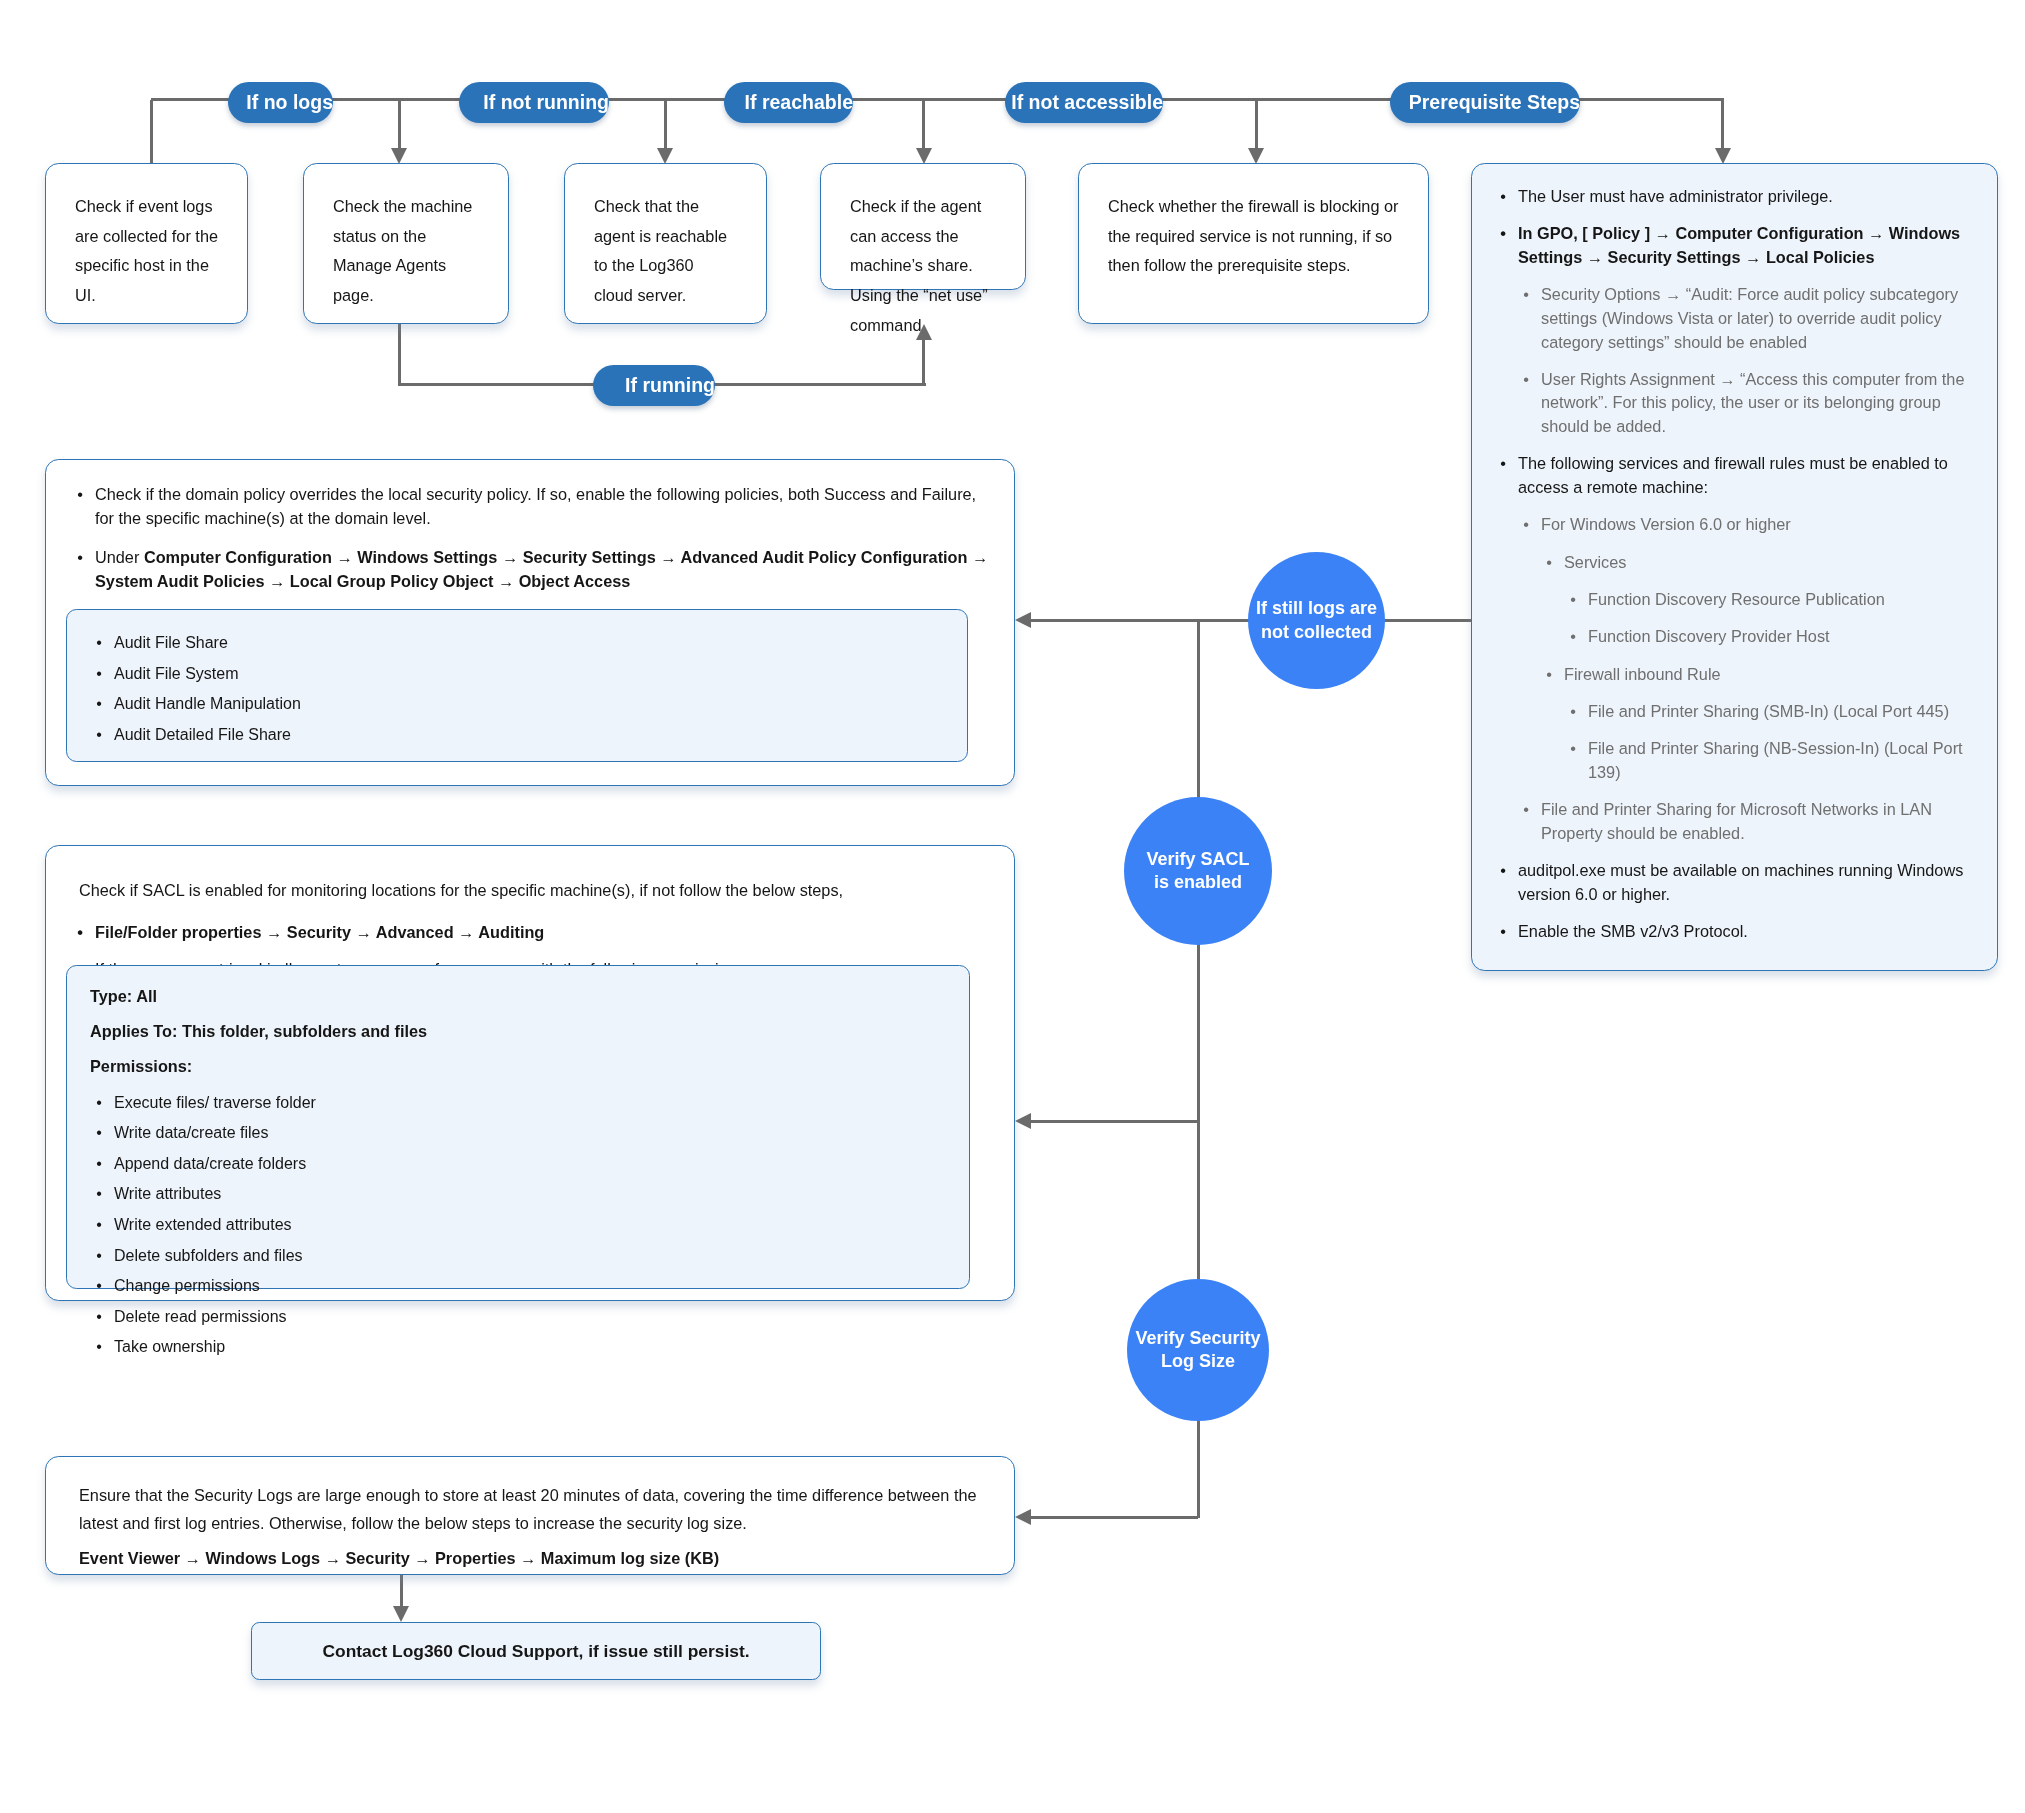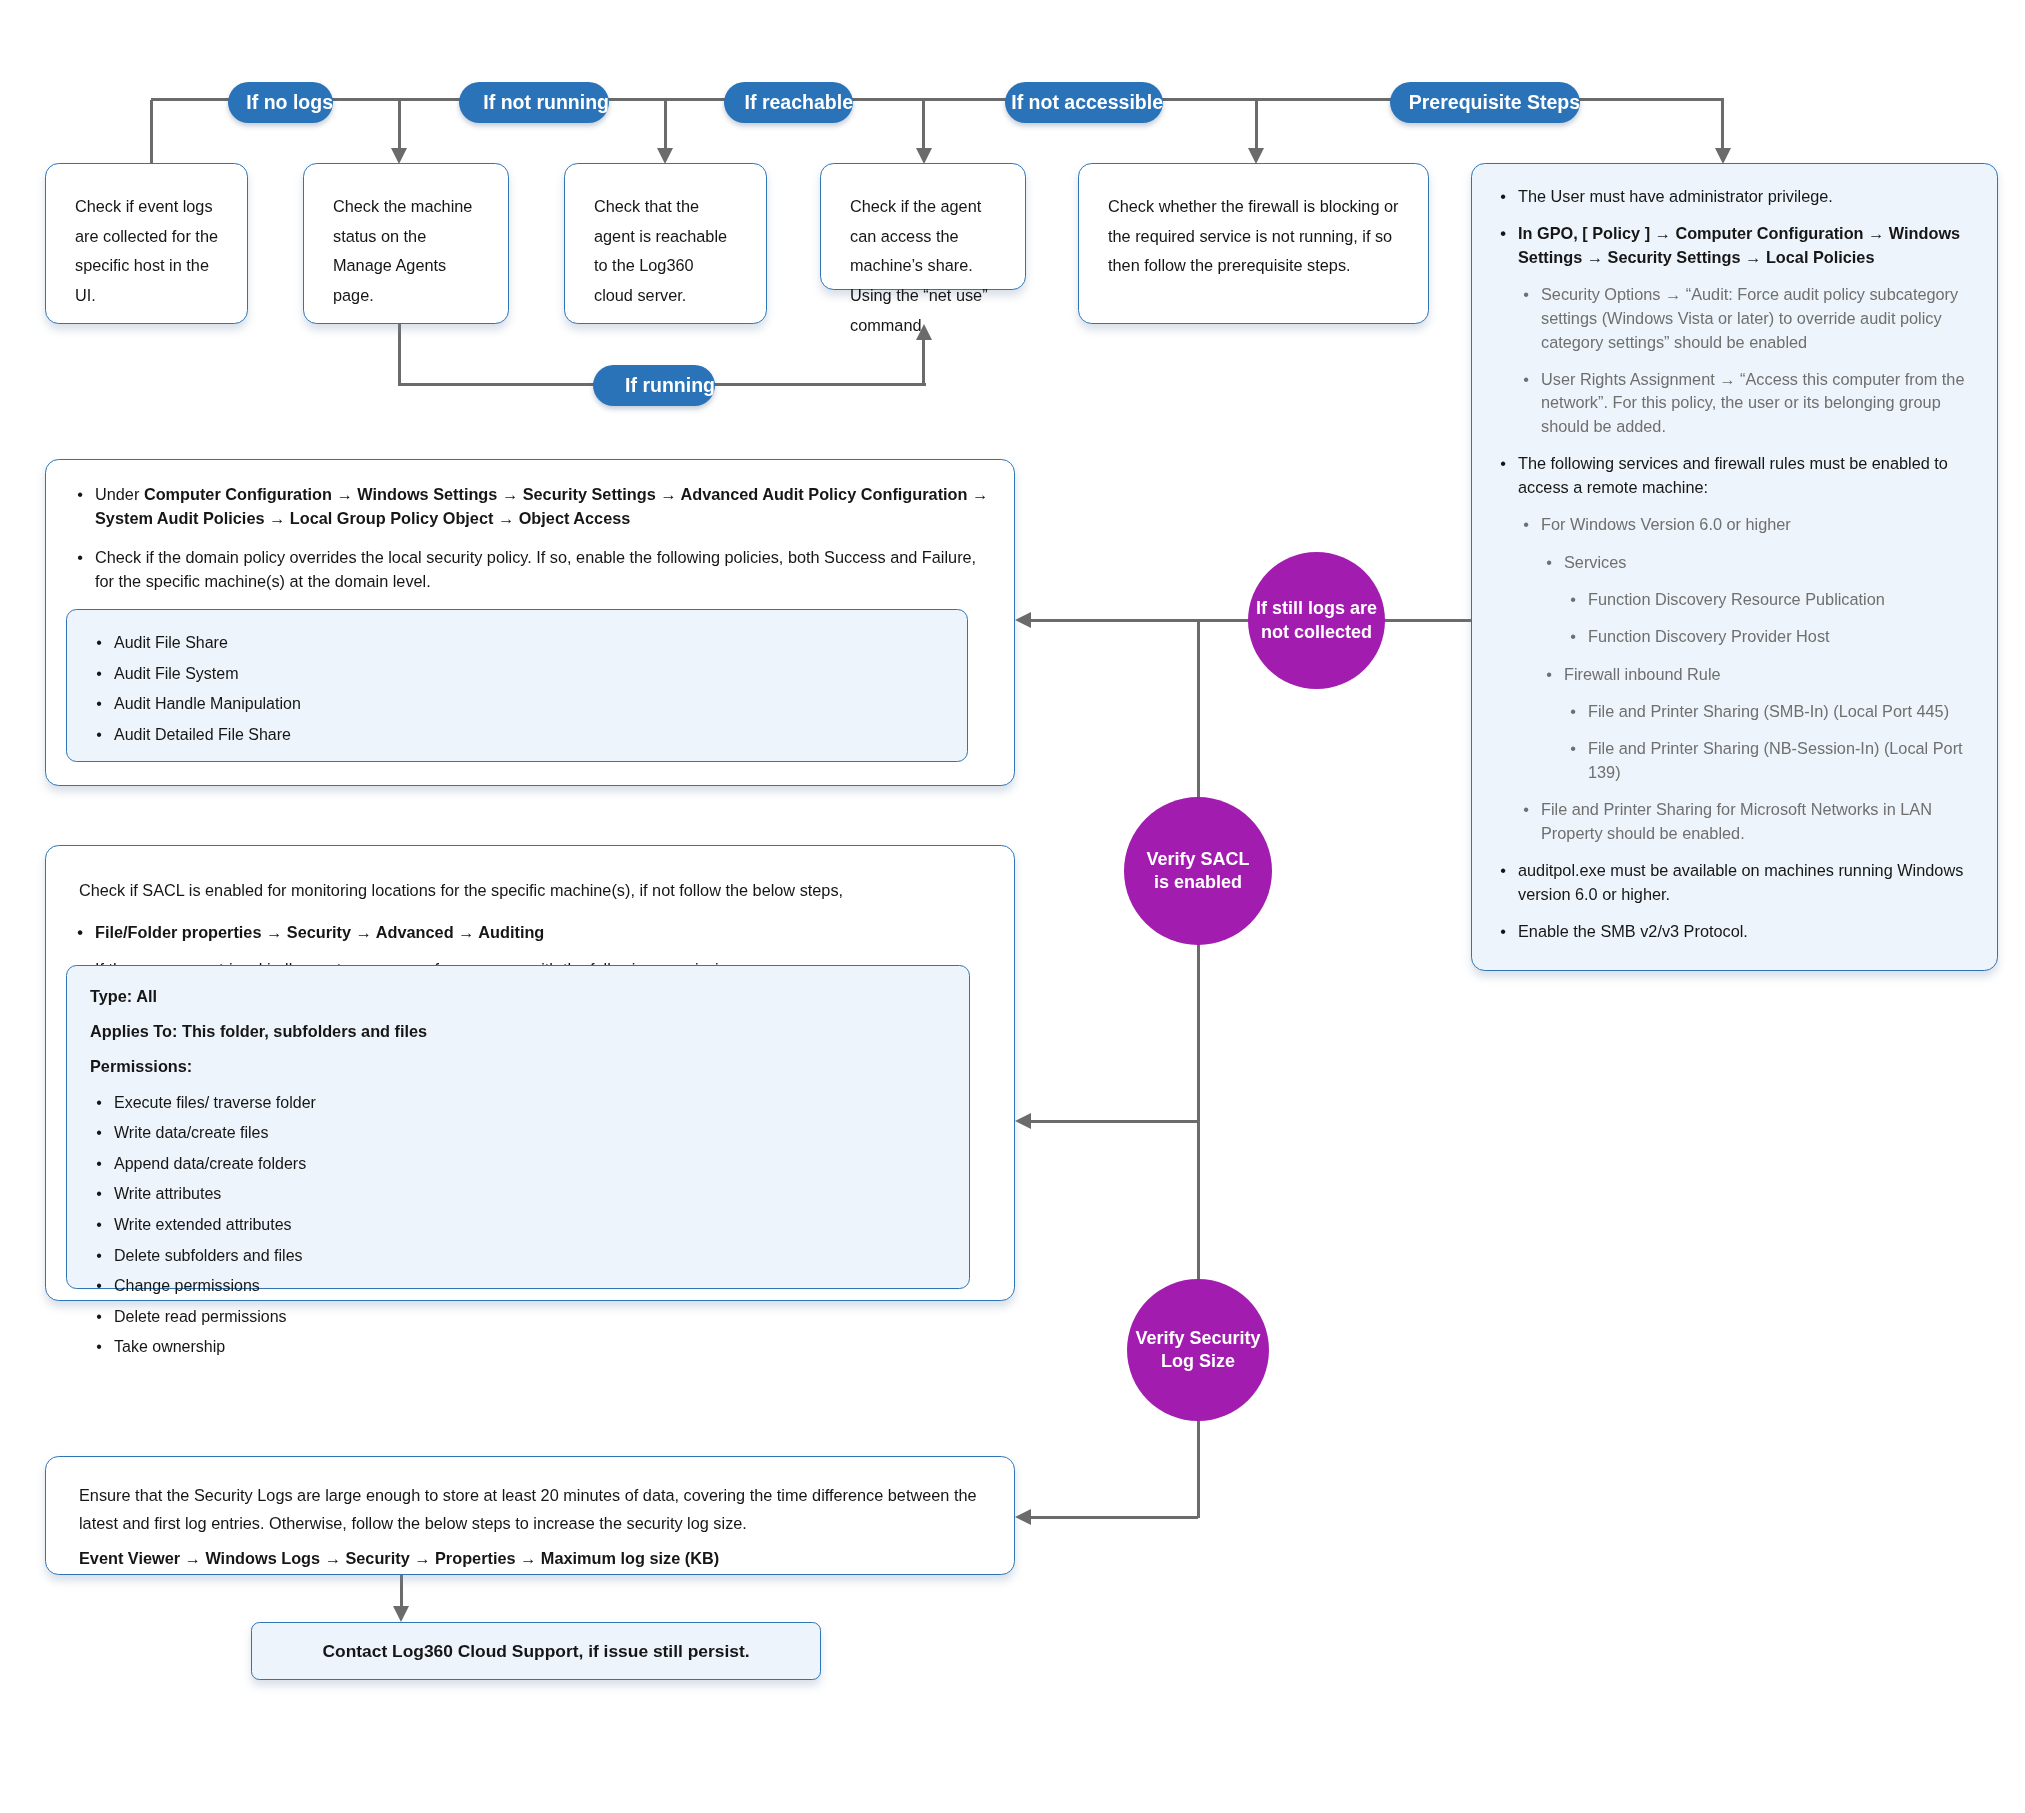--- a/index.html
+++ b/index.html
@@ -13,21 +13,21 @@
   .arr-up{border-left:8.4px solid transparent;border-right:8.4px solid transparent;border-bottom:16px solid #6b6b6b;}
   .arr-left{border-top:8.4px solid transparent;border-bottom:8.4px solid transparent;border-right:16px solid #6b6b6b;}
   .pill{position:absolute;background:#2b73b8;color:#ffffff;border-radius:23px;
         display:flex;align-items:center;justify-content:flex-end;
         font-size:19.5px;font-weight:bold;z-index:3;box-shadow:0 3.2px 5.3px rgba(30,60,100,0.25);}
   .node{position:absolute;background:#ffffff;border:1.6px solid #2e75b6;border-radius:13.7px;
         box-shadow:0 5.3px 8.4px rgba(120,145,175,0.28);z-index:2;box-sizing:border-box;}
   .node.lite{background:#eef4fb;}
   .inner{position:absolute;background:#eef4fb;border:1.6px solid #2e75b6;border-radius:10.5px;
          box-sizing:border-box;z-index:2;}
-  .circle{position:absolute;background:#a21caf;border-radius:50%;color:#ffffff;
+  .circle{position:absolute;background:#3b82f6;border-radius:50%;color:#ffffff;
           display:flex;flex-direction:column;align-items:center;justify-content:center;
           font-size:18px;font-weight:bold;line-height:1.3;text-align:left;z-index:4;}
   .node p{margin:8px;font-size:16.3px;line-height:1.82;}
   .pad{padding:20px 21px;}
   .bullet{position:relative;padding-left:24px;font-size:16.3px;line-height:1.45;margin-bottom:13.7px;}
   .bullet::before{content:"•";position:absolute;left:6.3px;}
   .gray{color:#6f6f6f;}
   .lv2{margin-left:23px;}
   .lv3{margin-left:46px;}
   .lv4{margin-left:70px;}
@@ -107,22 +107,22 @@
     <div class="bullet gray lv4"><span>Function Discovery Provider Host</span></div>
     <div class="bullet gray lv3"><span>Firewall inbound Rule</span></div>
     <div class="bullet gray lv4"><span>File and Printer Sharing (SMB-In) (Local Port 445)</span></div>
     <div class="bullet gray lv4"><span>File and Printer Sharing (NB-Session-In) (Local Port 139)</span></div>
     <div class="bullet gray lv2"><span>File and Printer Sharing for Microsoft Networks in LAN Property should be enabled.</span></div>
     <div class="bullet"><span>auditpol.exe must be available on machines running Windows version 6.0 or higher.</span></div>
     <div class="bullet"><span>Enable the SMB v2/v3 Protocol.</span></div>
   </div>
 
   <div class="node flow" style="left:45px;top:459px;width:970px;height:327px;padding:23px 25px;">
+    <div class="bullet"><span>Check if the domain policy overrides the local security policy. If so, enable the following policies, both Success and Failure, for the specific machine(s) at the domain level.</span></div>
     <div class="bullet"><span>Under </span><span class="b">Computer Configuration → Windows Settings → Security Settings → Advanced Audit Policy Configuration → System Audit Policies → Local Group Policy Object → Object Access</span></div>
-    <div class="bullet"><span>Check if the domain policy overrides the local security policy. If so, enable the following policies, both Success and Failure, for the specific machine(s) at the domain level.</span></div>
   </div>
   <div class="inner tight" style="left:66px;top:609px;width:902px;height:153px;padding:21px 23px;">
     <div class="bullet"><span>Audit File Share</span></div>
     <div class="bullet"><span>Audit File System</span></div>
     <div class="bullet"><span>Audit Handle Manipulation</span></div>
     <div class="bullet"><span>Audit Detailed File Share</span></div>
   </div>
 
   <div class="arr arr-left" style="left:1015px;top:612px;"></div>
   <div class="h-line" style="left:1030px;top:619px;width:441px;"></div>

